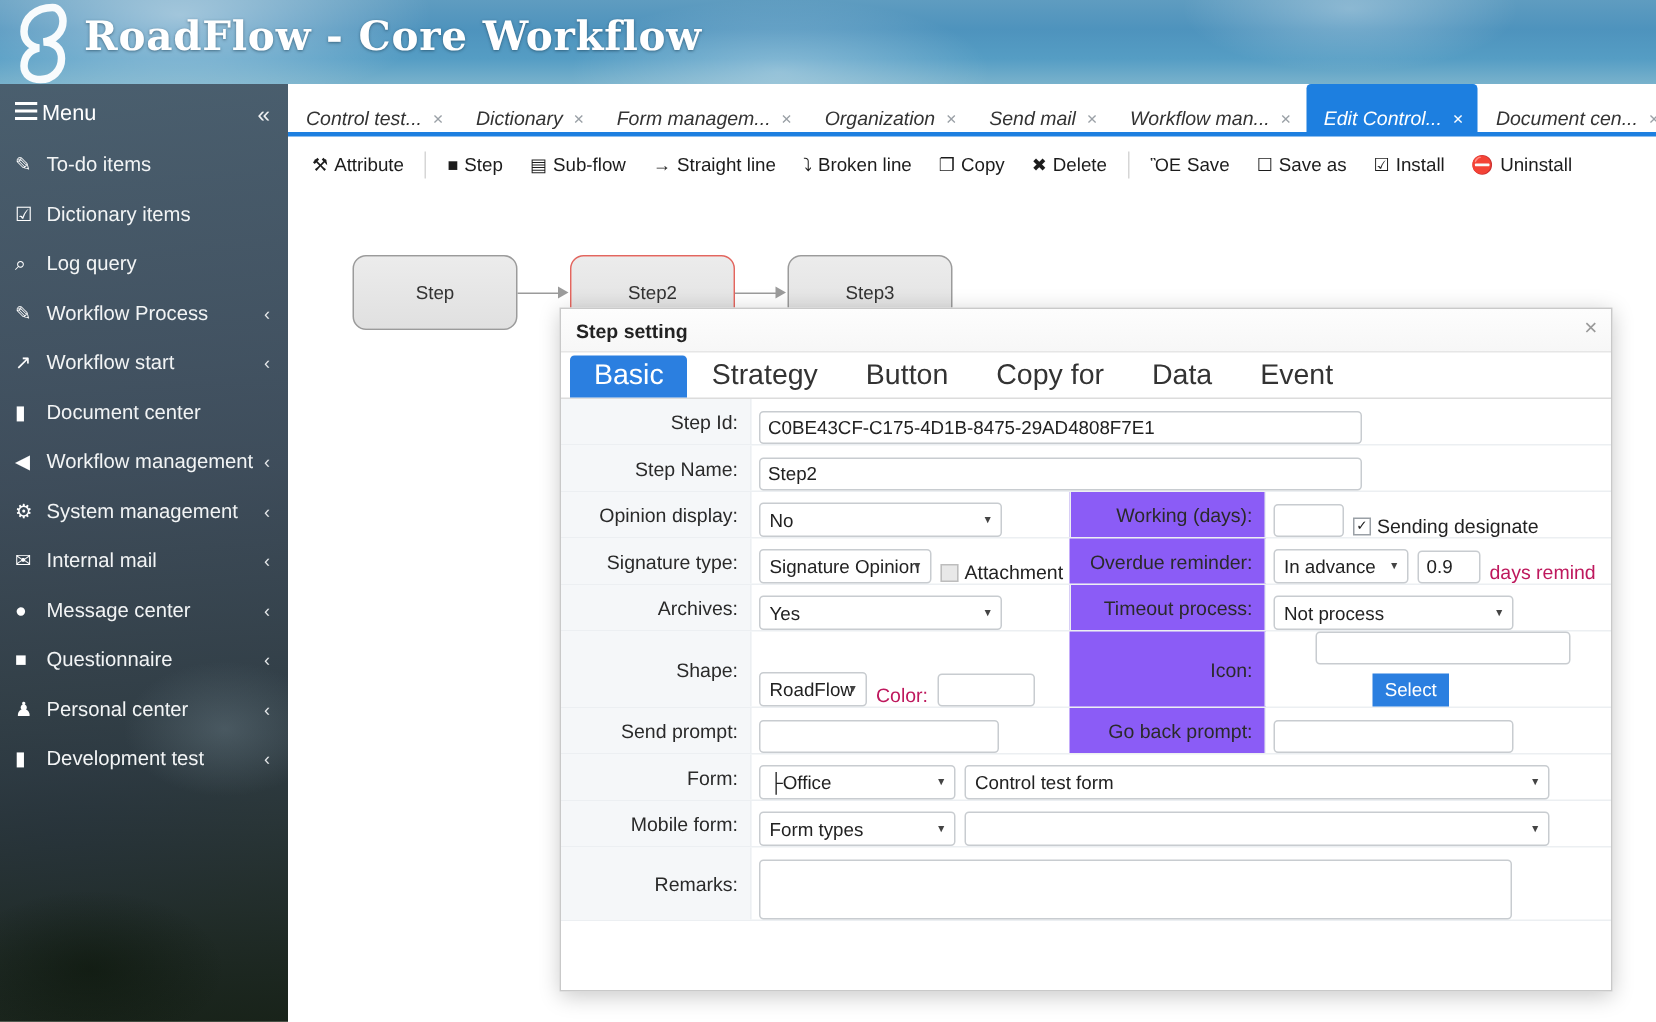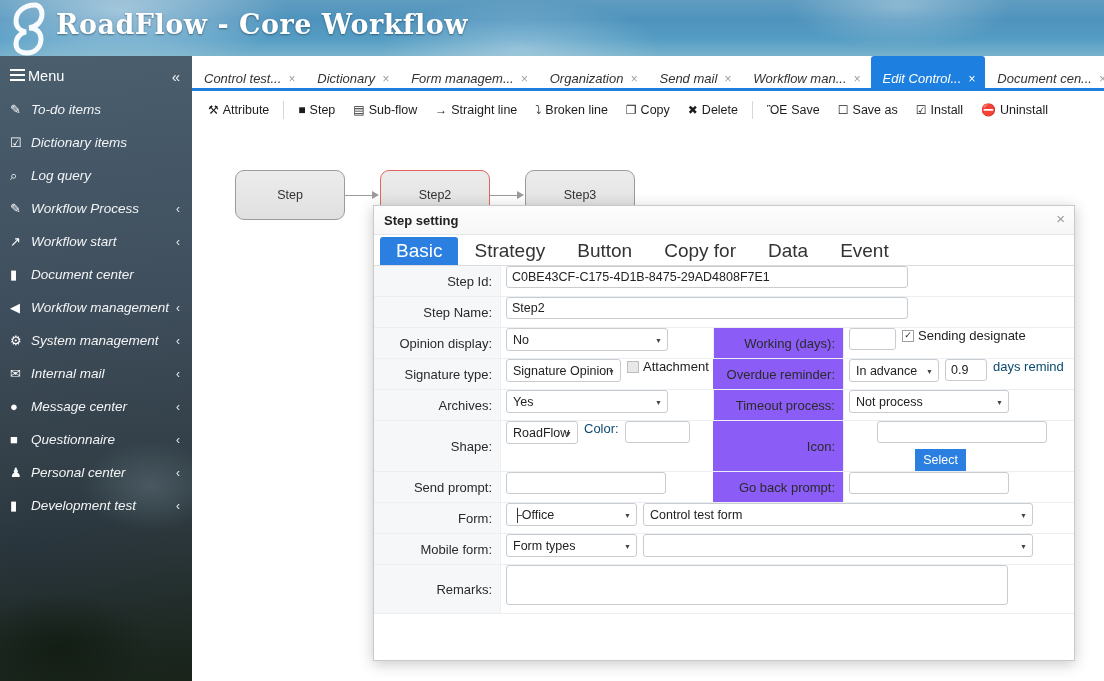--- a/index.html
+++ b/index.html
@@ -78,21 +78,21 @@
     color: #f2f4f5;
     font-size: 13.5px;
     white-space: nowrap;
   }
   .side-item .si-icon {
     width: 19px; min-width:19px;
     display: inline-block;
     font-size: 13px;
     color: #ffffff;
   }
-  .side-item .si-label { flex: 1; padding-left: 2px; font-style: italic; }
+  .side-item .si-label { flex: 1; padding-left: 2px; }
   .side-item .si-arrow { font-size: 12px; color: #e8eaec; }
 
   
   #tabbar {
     position: absolute; left: 192px; top: 56px;
     width: 912px; height: 35px;
     background: #ffffff;
     border-bottom: 3px solid #1d7fe0;
     display: flex; align-items: flex-end;
     overflow: hidden;
@@ -241,21 +241,21 @@
     width: 127px; min-width: 127px;
     background: #f5f7f9;
     border-right: 1px solid #eceff2;
     display: flex; align-items: center; justify-content: flex-end;
     padding-right: 8px;
     font-size: 13px;
     color: #2a2a2a;
   }
   .fctl {
     flex: 1;
-    display: flex; align-items: flex-start;
+    display: flex; align-items: flex-end;
     padding-left: 5px;
     gap: 6px;
   }
   .flabel2 {
     width: 131px; min-width: 131px;
     background: #8b5cf6;
     border-left: 1px solid #eceff2;
     border-right: 1px solid #eceff2;
     display: flex; align-items: center; justify-content: flex-end;
     padding-right: 8px;
@@ -305,21 +305,21 @@
   }
   .chkbox {
     width: 12px; height: 12px;
     border: 1px solid #9aa0a6;
     background: #ffffff;
     display: inline-flex; align-items: center; justify-content: center;
     font-size: 9px; line-height: 1; color: #222222;
   }
   .chkbox.disabled { background: #e8e8e8; border-color: #bdbdbd; }
 
-  .plainlbl { font-size: 13px; color: #0c4a6e; white-space: nowrap; }
+  .plainlbl { font-size: 13px; color: #be185d; white-space: nowrap; }
 
   .icon-input-wrap {
     position: relative;
     display: flex; align-items: center; flex-direction: column;
   }
   .btn-select {
     height: 22px;
     background: #2b7fe0;
     color: #ffffff;
     font-size: 12.5px;

